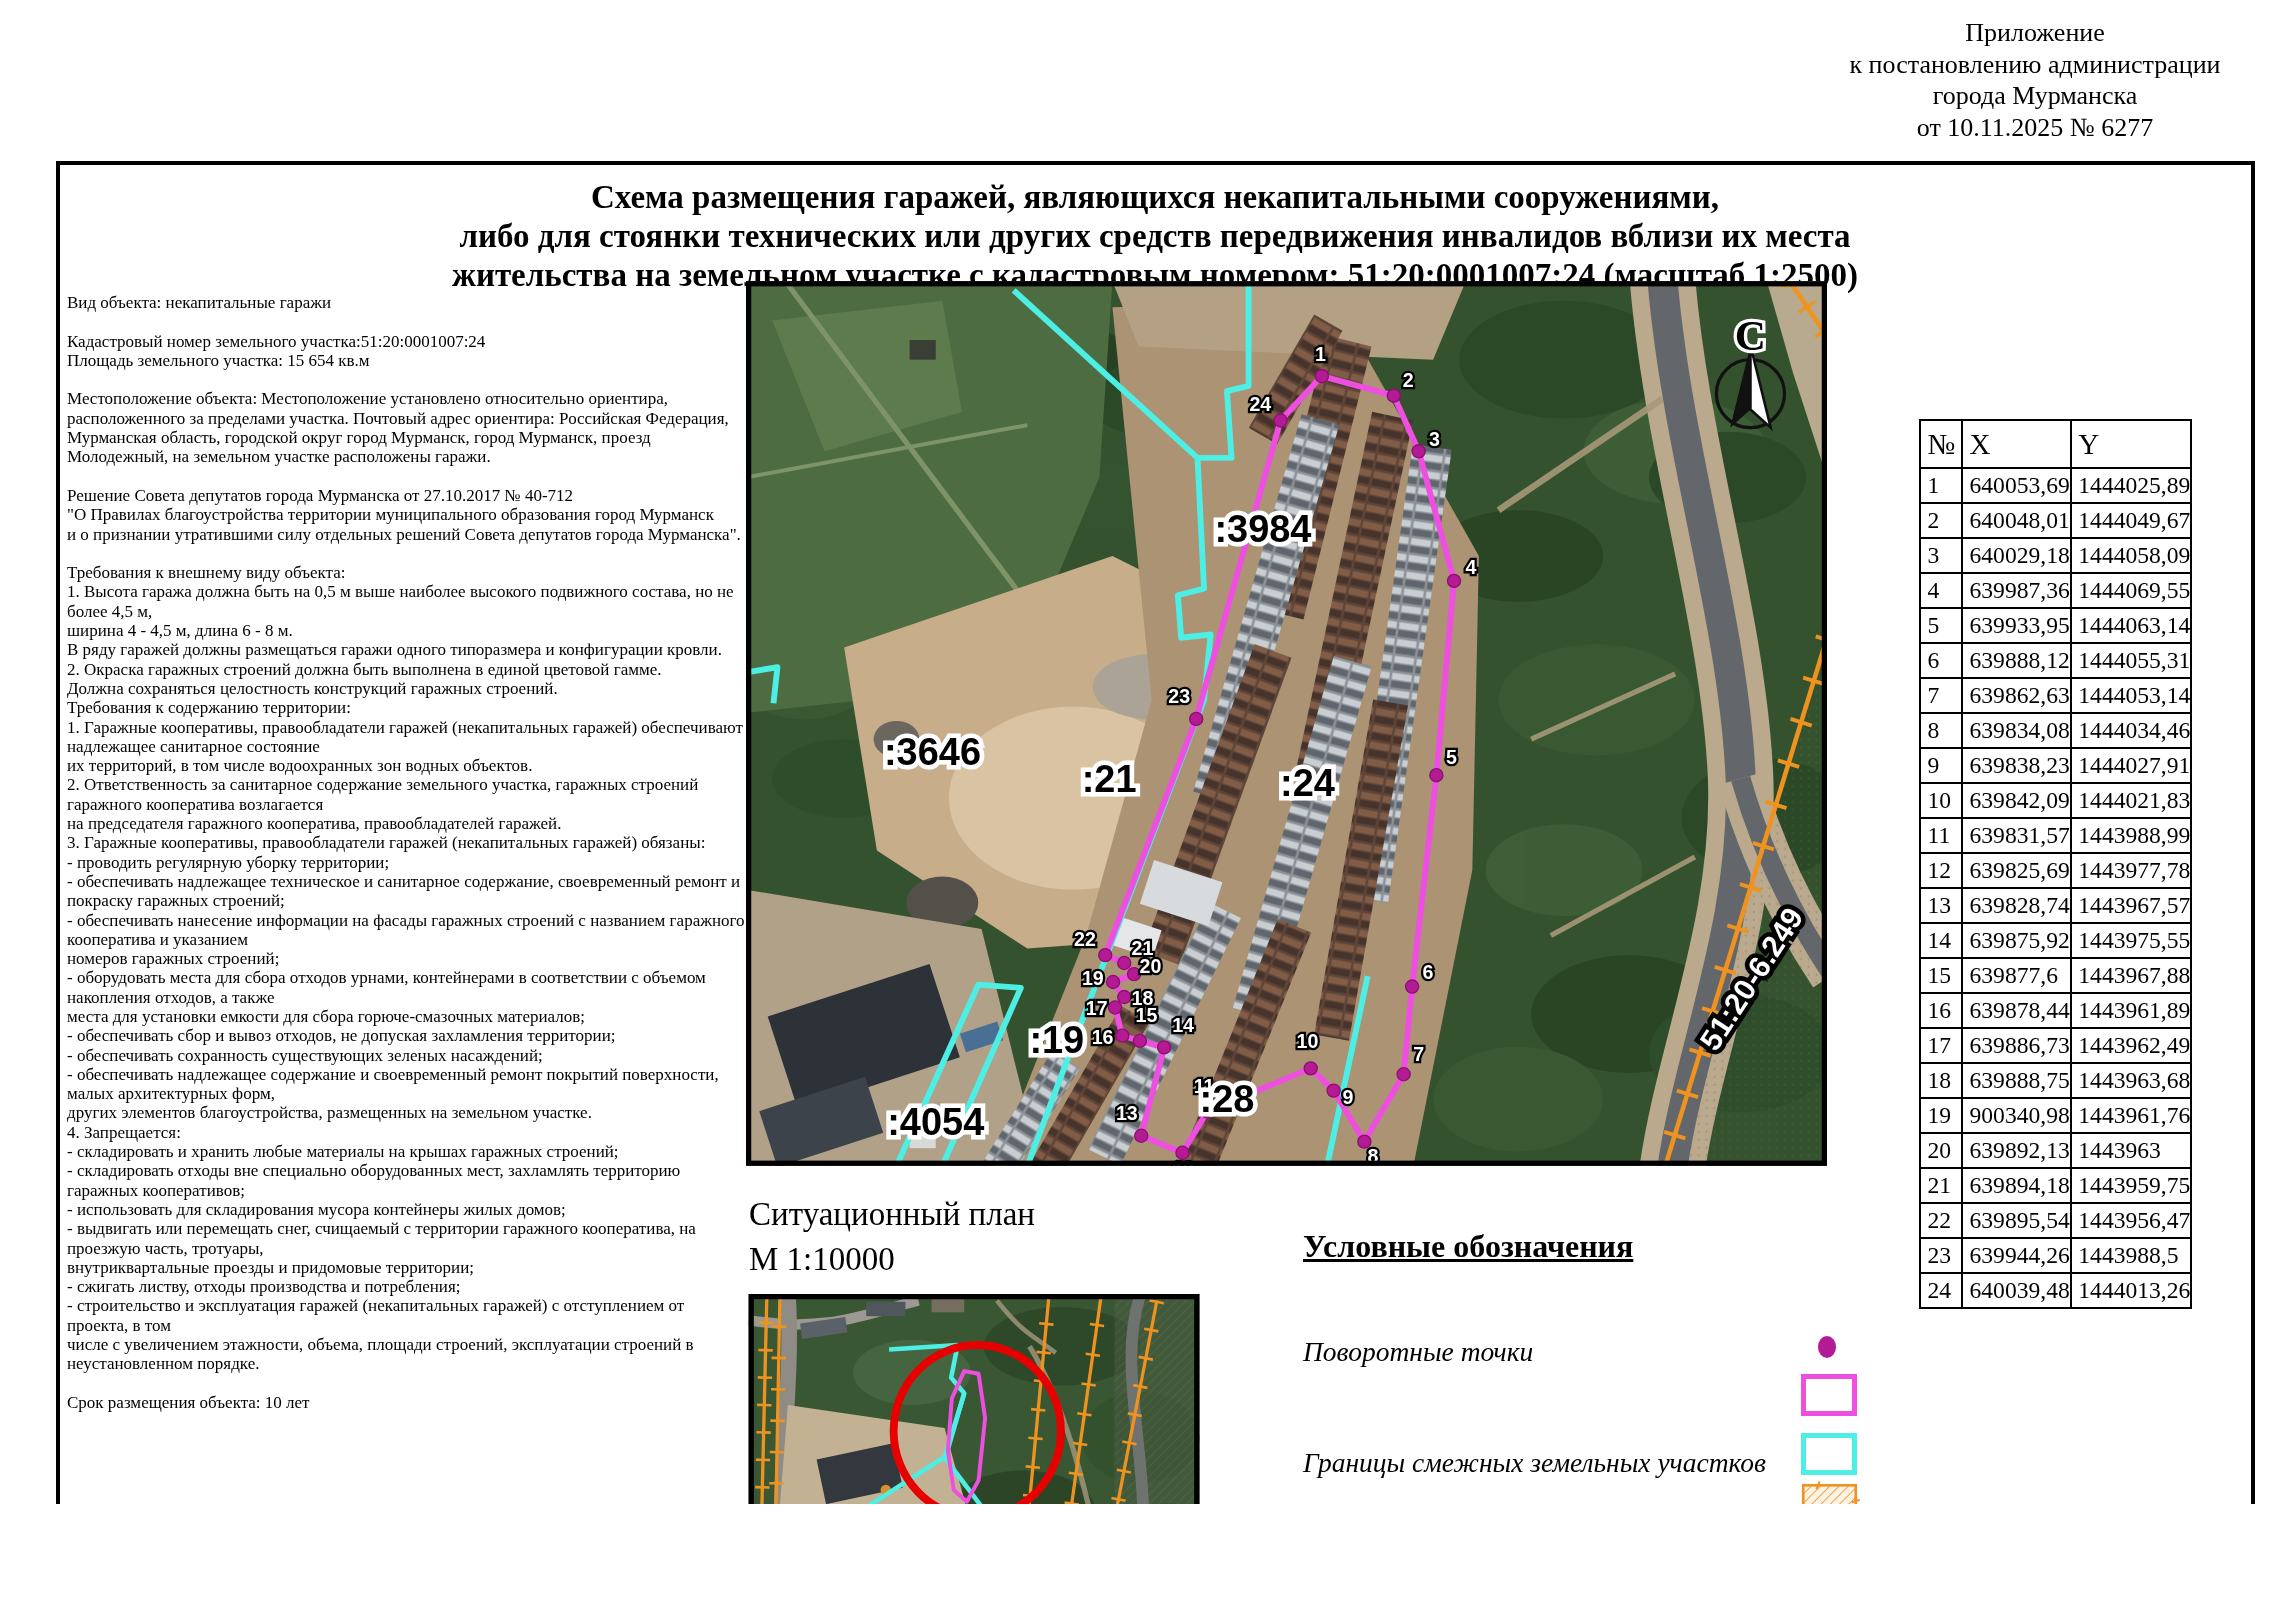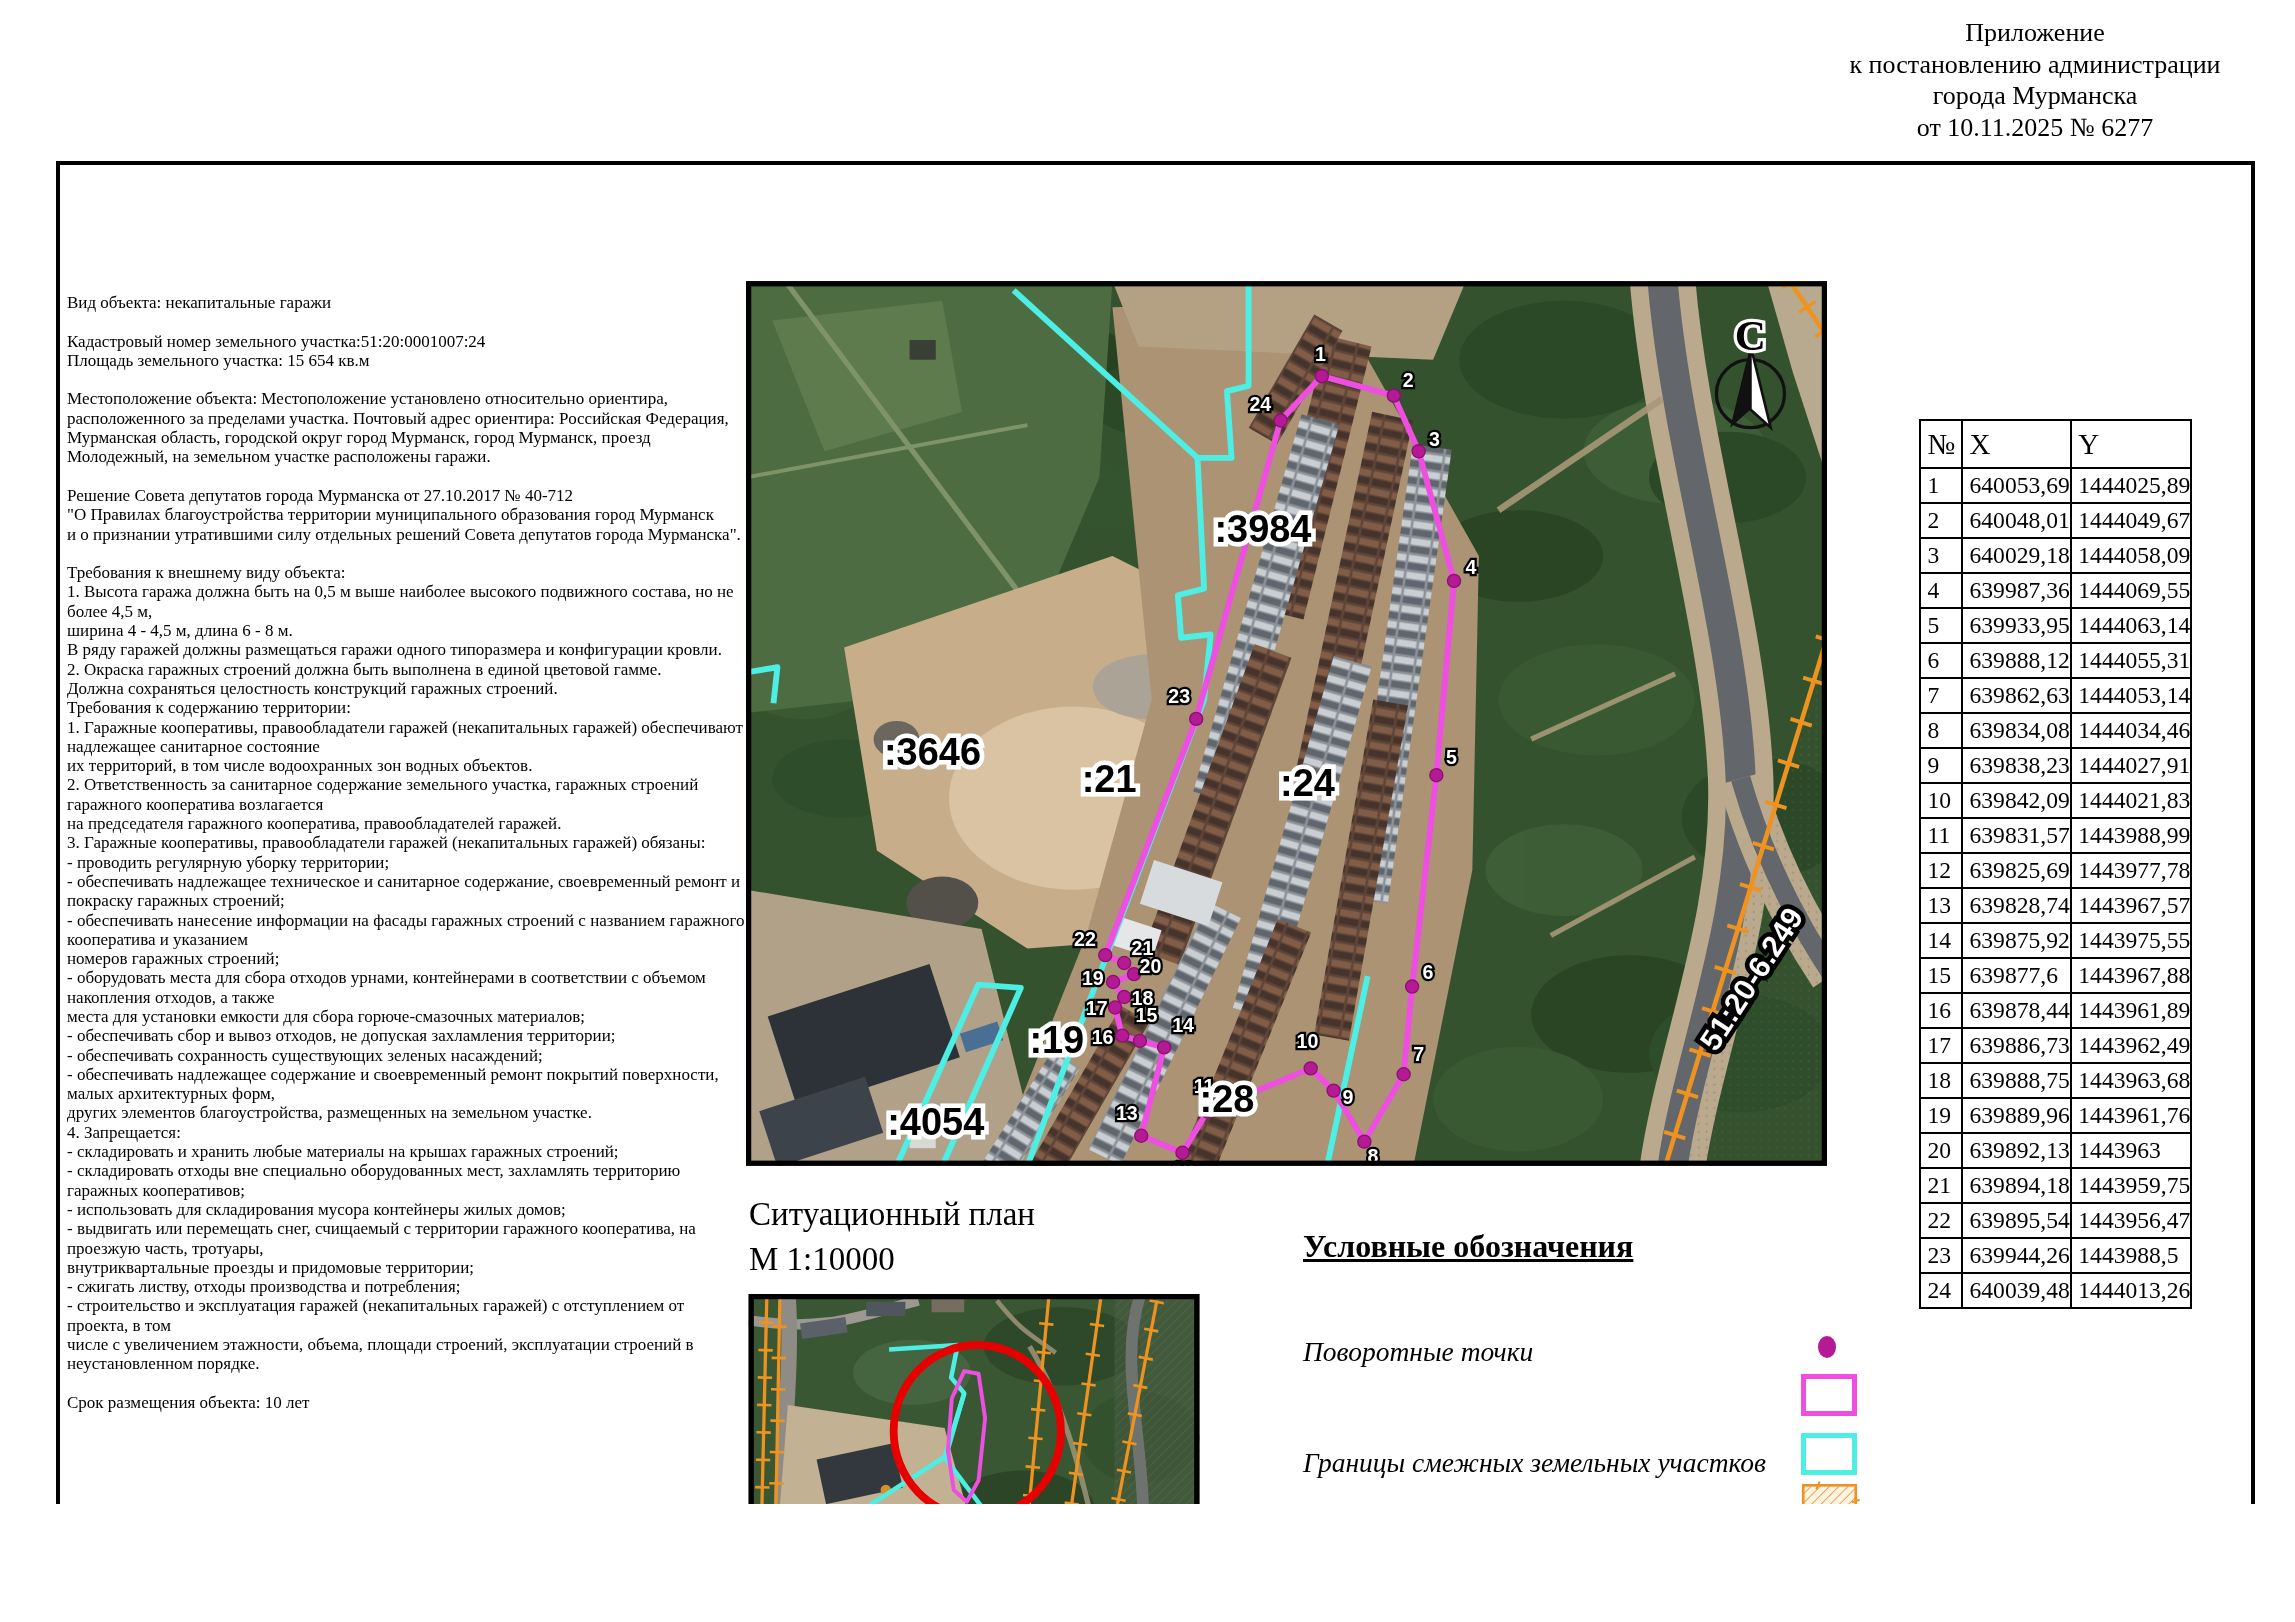--- a/index.html
+++ b/index.html
@@ -64,20 +64,23 @@
 
 <div id="page">
 
   <div id="appendix" class="pre">Приложение
 к постановлению администрации
 города Мурманска
 от 10.11.2025 № 6277</div>
 
   <div id="frame"></div>
 
+  <div id="doc-title" class="pre">Схема размещения гаражей, являющихся некапитальными сооружениями,
+либо для стоянки технических или других средств передвижения инвалидов вблизи их места
+жительства на земельном участке с кадастровым номером: 51:20:0001007:24 (масштаб 1:2500)</div>
 
   <div id="left-text" class="pre">Вид объекта: некапитальные гаражи
 
 Кадастровый номер земельного участка:51:20:0001007:24
 Площадь земельного участка: 15 654 кв.м
 
 Местоположение объекта: Местоположение установлено относительно ориентира,
 расположенного за пределами участка. Почтовый адрес ориентира: Российская Федерация,
 Мурманская область, городской округ город Мурманск, город Мурманск, проезд
 Молодежный, на земельном участке расположены гаражи.
@@ -417,21 +420,21 @@
           <td>639886,73</td>
           <td>1443962,49</td>
         </tr>
     <tr>
           <td>18</td>
           <td>639888,75</td>
           <td>1443963,68</td>
         </tr>
     <tr>
           <td>19</td>
-          <td>639889,96</td>
+          <td>900340,98</td>
           <td>1443961,76</td>
         </tr>
     <tr>
           <td>20</td>
           <td>639892,13</td>
           <td>1443963</td>
         </tr>
     <tr>
           <td>21</td>
           <td>639894,18</td>

